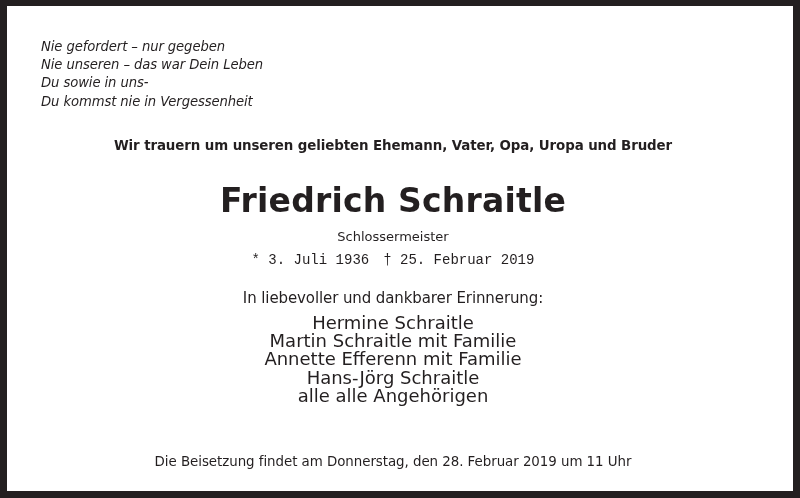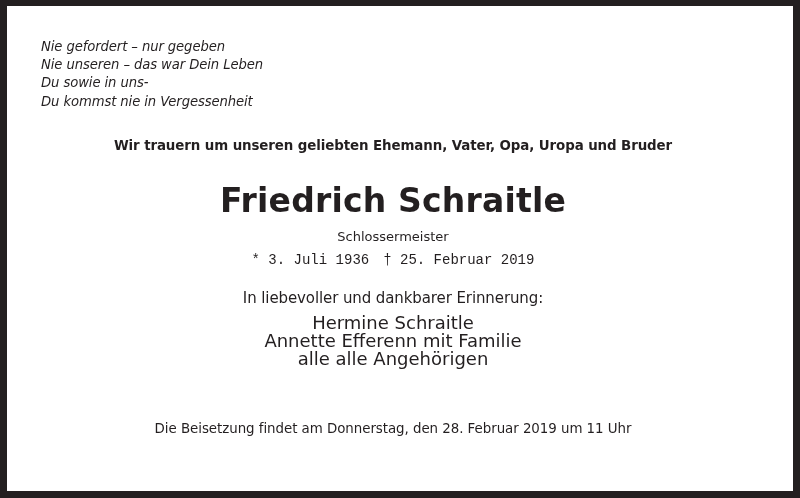--- a/index.html
+++ b/index.html
@@ -88,20 +88,21 @@
       white-space: nowrap;
     }
     .funeral {
       top: 420px;
       font-size: 13.4px;
       line-height: 18.2px;
       letter-spacing: -0.05px;
     }
     .funeral div {
       white-space: nowrap;
+      margin-top: 33px;
     }
   </style>
 </head>
 <body>
 
 <div class="frame"></div>
 
 <div class="poem">
   <div>Nie gefordert – nur gegeben</div>
   <div>Nie unseren – das war Dein Leben</div>
@@ -116,19 +117,21 @@
 <div class="center-block profession">Schlossermeister</div>
 
 <div class="center-block dates">
   <span>* 3. Juli 1936</span><span class="gap"></span><span>† 25. Februar 2019</span>
 </div>
 
 <div class="center-block memory">In liebevoller und dankbarer Erinnerung:</div>
 
 <div class="center-block mourners">
   <div>Hermine Schraitle</div>
+  <div>Martin Schraitle mit Familie</div>
   <div>Annette Efferenn mit Familie</div>
+  <div>Hans-Jörg Schraitle</div>
   <div>alle alle Angehörigen</div>
 </div>
 
 <div class="center-block funeral">
   <div>Die Beisetzung findet am Donnerstag, den 28. Februar 2019 um 11 Uhr</div>
 </div>
 
 </body></html>

